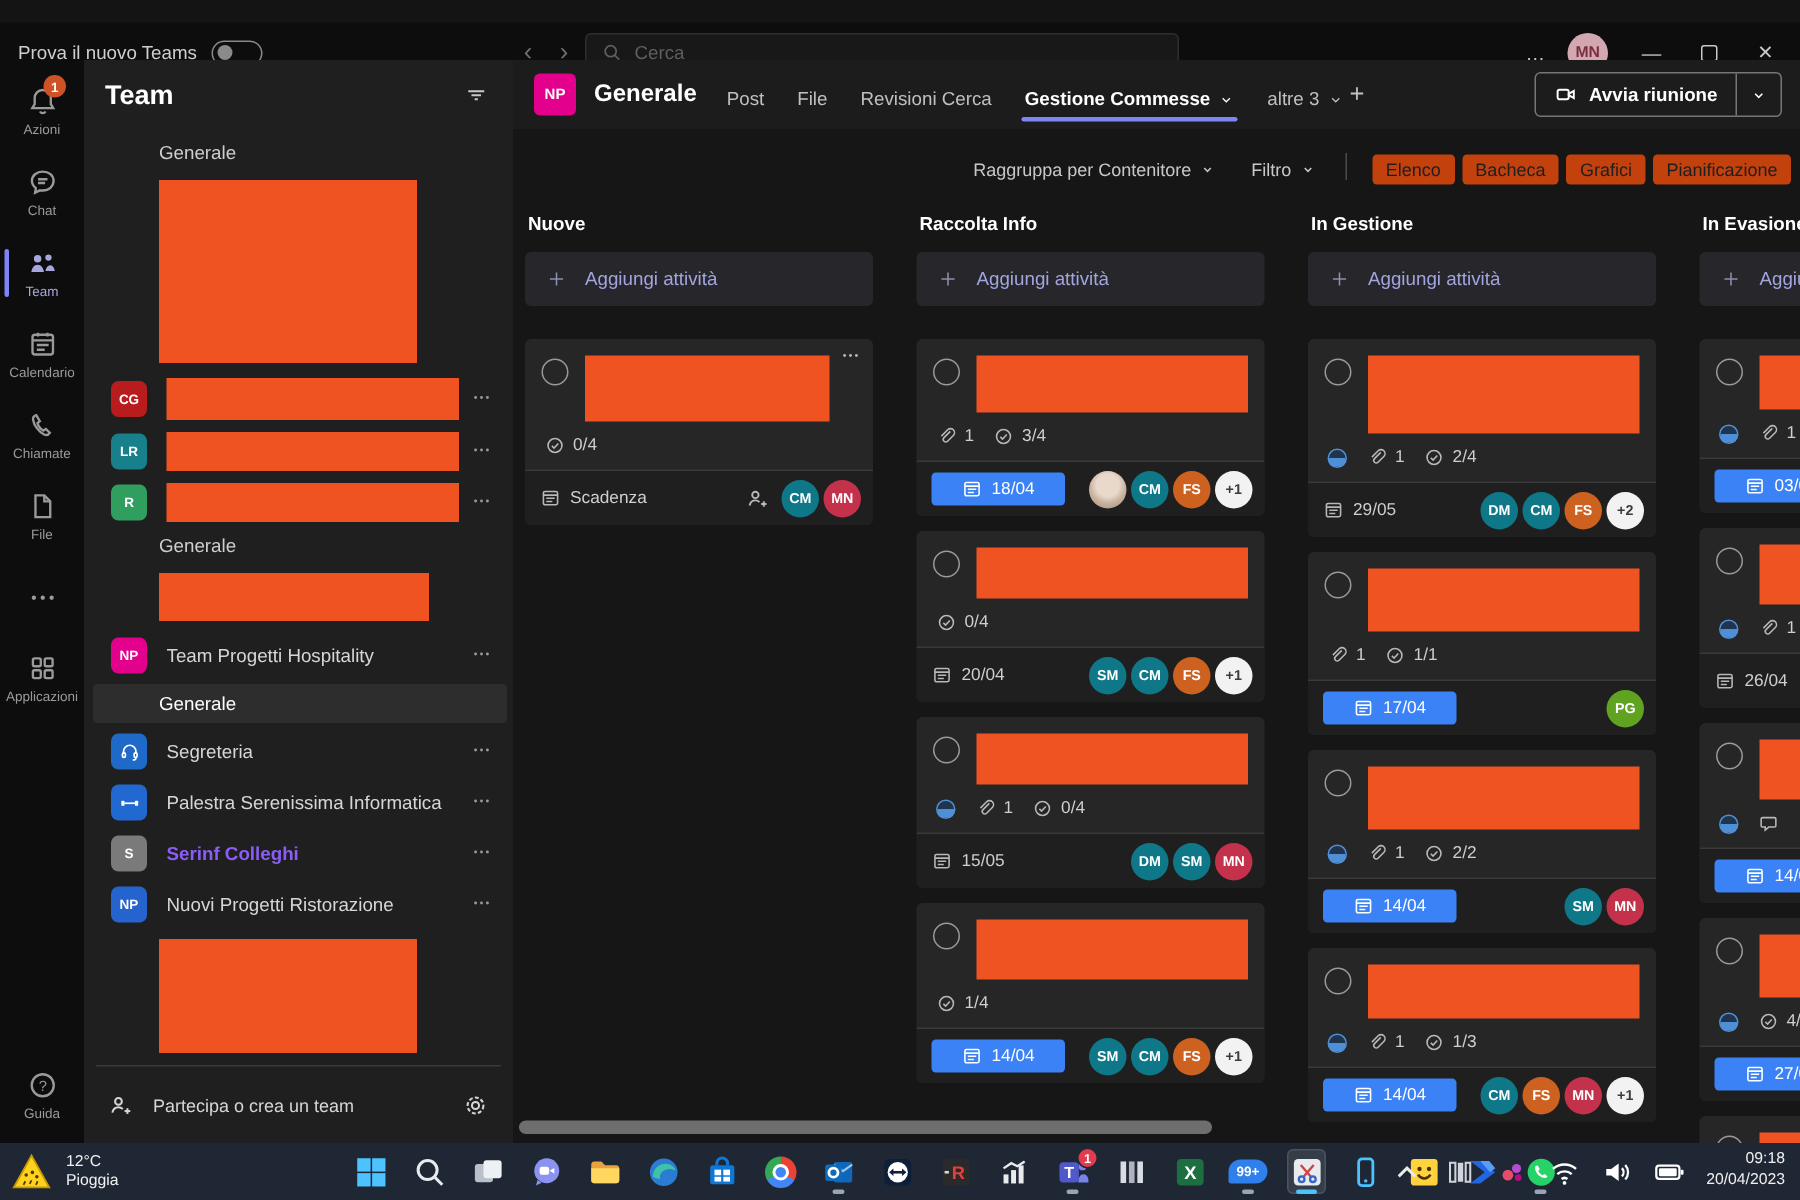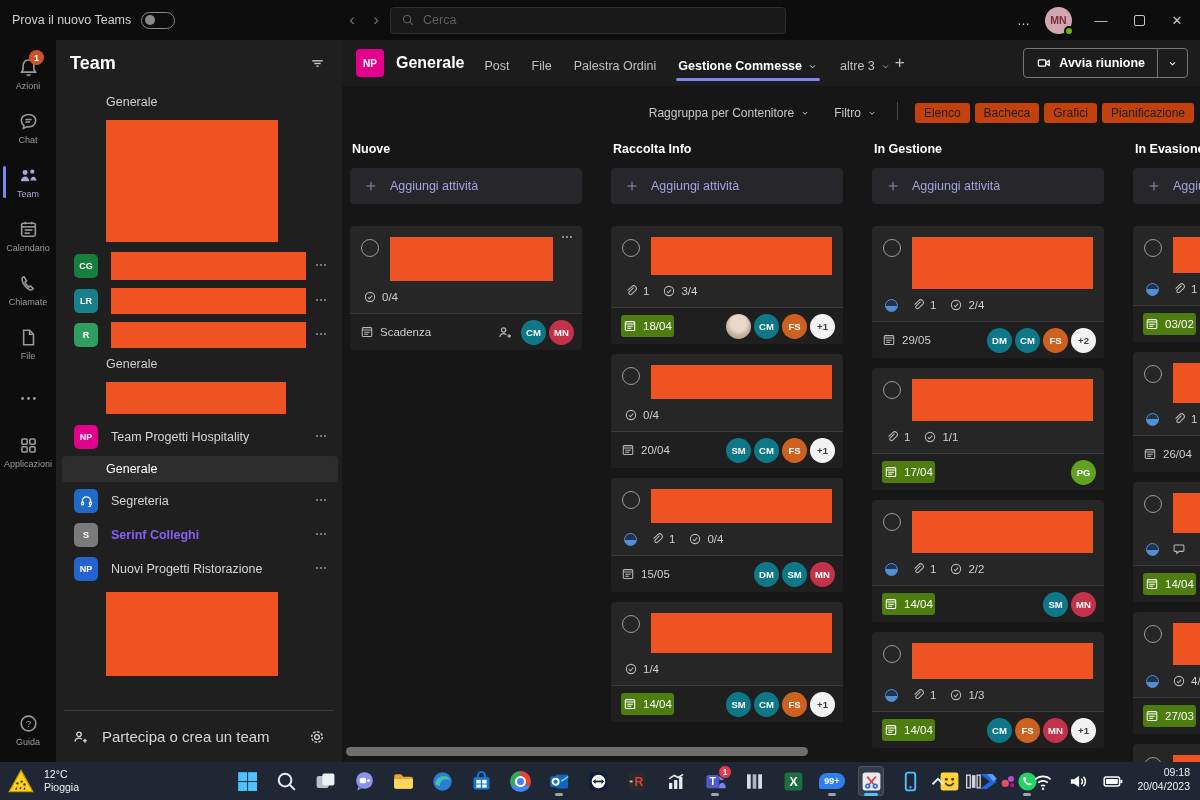--- a/index.html
+++ b/index.html
@@ -1,21 +1,21 @@
 <!DOCTYPE html>
 <html><head>
 <meta charset="utf-8">
 <style>
   * { margin:0; padding:0; box-sizing:border-box; }
   html,body { width:1200px; height:800px; overflow:hidden; background:#000; }
   body { font-family:"Liberation Sans","DejaVu Sans",sans-serif; color:#d6d6d6; font-size:13px; }
   .screen { position:relative; width:1200px; height:800px; background:#141414; }
 
   
-  .titlebar { position:absolute; top:0; left:0; width:1200px; height:40px; background:#0d0d0d; display:flex; align-items:center; }
+  .titlebar { position:absolute; top:15px; left:0; width:1200px; height:40px; background:#0d0d0d; display:flex; align-items:center; }
   .tb-left { display:flex; align-items:center; gap:10px; padding-left:12px; width:340px; color:#cfcfcf; font-size:12.5px; }
   .toggle { width:34px; height:17px; border:1px solid #8a8a8a; border-radius:9px; position:relative; display:inline-block; }
   .toggle .knob { position:absolute; left:3px; top:2.5px; width:10px; height:10px; border-radius:50%; background:#8a8a8a; }
   .nav-arrow { color:#6f6f6f; font-size:17px; width:24px; text-align:center; cursor:default; }
   .searchbox { width:396px; height:27px; margin-left:2px; background:#181818; border:1px solid #2e2e2e; border-radius:4px; display:flex; align-items:center; gap:8px; padding:0 10px; color:#5f5f5f; font-size:12.5px; }
   .tb-right { margin-left:auto; display:flex; align-items:center; gap:4px; padding-right:6px; }
   .tb-dots { color:#c8c8c8; letter-spacing:1px; padding:0 10px; font-size:13px; }
   .tb-avatar { width:27px; height:27px; border-radius:50%; background:#d2a7b1; color:#7a2e3e; font-size:10.5px; font-weight:bold; display:flex; align-items:center; justify-content:center; position:relative; margin-right:8px; }
   .presence { position:absolute; right:-2px; bottom:-2px; width:10px; height:10px; border-radius:50%; background:#6bb700; border:2px solid #0d0d0d; }
   .win-btn { width:34px; height:30px; display:flex; align-items:center; justify-content:center; color:#c8c8c8; font-size:13px; }
@@ -45,21 +45,21 @@
   .side-block { background:#ef5322; margin:6px 0 6px 50px; }
   .side-row { display:flex; align-items:center; padding:4px 14px 4px 18px; min-height:34px; }
   .t-ic { width:24px; height:24px; border-radius:5px; color:#fff; font-size:9px; font-weight:bold; display:flex; align-items:center; justify-content:center; flex:none; }
   .t-ic svg { width:15px; height:15px; }
   .side-row .row-block { flex:1; margin-left:13px; background:#ef5322; }
   .side-row .label { flex:1; margin-left:13px; font-size:12.5px; color:#d6d6d6; white-space:nowrap; overflow:hidden; }
   .side-row .label.bold { font-weight:bold; color:#8b5cf6; }
   .row-dots { color:#9a9a9a; margin-left:8px; } .row-dots svg { width:14px; height:14px; }
   .side-bottom { position:absolute; bottom:0; left:0; right:0; height:52px; border-top:1px solid #3a3a3a; margin:0 8px; display:flex; align-items:center; gap:12px; padding:0 8px; color:#d6d6d6; }
   .side-bottom .ic svg { width:18px; height:18px; }
-  .side-bottom .join-label { flex:1; font-size:15px; }
+  .side-bottom .join-label { flex:1; font-size:12px; }
 
   
   .main { flex:1; background:#161616; position:relative; overflow:hidden; }
   .chan-head { height:46px; background:#1c1c1c; display:flex; align-items:center; padding:0 12px 0 14px; }
   .np-tile { width:28px; height:28px; border-radius:4px; background:#e3008c; color:#fff; font-weight:bold; font-size:10px; display:flex; align-items:center; justify-content:center; }
   .chan-title { font-size:16px; font-weight:bold; color:#fff; margin:0 20px 0 12px; }
   .tabs { display:flex; align-items:flex-end; gap:22px; height:46px; }
   .tab { font-size:12.5px; color:#c0c0c0; padding:14px 0 13px; position:relative; display:flex; align-items:center; gap:5px; }
   .tab.active { color:#fff; font-weight:bold; }
   .tab.active::after { content:""; position:absolute; left:-2px; right:-2px; bottom:5px; height:3px; border-radius:2px; background:#7f85f5; }
@@ -90,21 +90,21 @@
   .title-block { flex:1; background:#ef5322; }
   .card-menu { position:absolute; right:8px; top:4px; color:#b5b5b5; } .card-menu svg { width:14px; height:14px; }
   .card.has-menu .title-block { margin-right:18px; }
   .attr-row { display:flex; align-items:center; gap:13px; padding:5px 12px 9px 13px; color:#cfcfcf; font-size:11.5px; }
   .attr { display:flex; align-items:center; gap:5px; }
   .attr .ic svg { width:14px; height:14px; color:#b8b8b8; }
   .prog-ic { width:13px; height:13px; border-radius:50%; border:1px solid #4f8fd6; background:linear-gradient(to bottom,#20344d 50%,#4f8fd6 50%); }
   .card-footer { border-top:1px solid #3a3a3a; background:#1f1f1f; min-height:37px; display:flex; align-items:center; justify-content:space-between; padding:5px 8px 5px 10px; }
   .due { display:flex; align-items:center; gap:6px; font-size:11.5px; color:#cfcfcf; }
   .due .ic svg { width:14px; height:14px; color:#b8b8b8; }
-  .due.urgent { background:#4d7c0f; color:#fff; border-radius:3px; padding:4px 2px; }
+  .due.urgent { background:#3b82f6; color:#fff; border-radius:3px; padding:4px 20px; }
   .due.urgent .ic svg { color:#fff; }
   .avatars { display:flex; align-items:center; gap:3px; }
   .avatars .ic svg { width:17px; height:17px; color:#b8b8b8; margin-right:4px; }
   .avatar { width:25px; height:25px; border-radius:50%; color:#fff; font-size:9.5px; font-weight:bold; display:flex; align-items:center; justify-content:center; flex:none; }
   .avatar.av-light { background:#f2f2f2; color:#3a3a3a; }
   .avatar.av-photo { background:radial-gradient(circle at 50% 38%, #e9d9cb 0 38%, #c7b39e 60%, #9e8a75 100%); }
 
   .hscroll { position:absolute; left:4px; right:0; bottom:6px; height:9px; }
   .hscroll .thumb { position:absolute; left:0; top:0; width:462px; height:9px; border-radius:5px; background:#6e6e6e; }
 
@@ -270,21 +270,21 @@
               <line x1="3" y1="5.5" x2="13" y2="5.5"></line>
               <line x1="5" y1="8" x2="11" y2="8"></line>
               <line x1="7" y1="10.5" x2="9" y2="10.5"></line>
             </svg>
           </span>
       </div>
       <div class="side-list" id="sideList">
           <div class="side-channel">Generale</div>
           <div class="side-block" style="height: 122px; width: 172px;"></div>
           <div class="side-row">
-            <span class="t-ic" style="background: #15803d;">CG</span>
+            <span class="t-ic" style="background: #b91c1c;">CG</span>
             <div class="row-block" style="height: 28px;"></div>
             <span class="row-dots"><svg viewBox="0 0 16 16" fill="none" stroke="currentColor" stroke-width="1.2">
                 <circle cx="3.5" cy="8" r="1.1" fill="currentColor" stroke="none"></circle>
                 <circle cx="8" cy="8" r="1.1" fill="currentColor" stroke="none"></circle>
                 <circle cx="12.5" cy="8" r="1.1" fill="currentColor" stroke="none"></circle>
               </svg></span>
           </div>
           <div class="side-row">
             <span class="t-ic" style="background: rgb(23, 128, 138);">LR</span>
             <div class="row-block" style="height: 26px;"></div>
@@ -325,20 +325,35 @@
               </svg>
             </span>
             <span class="label">Segreteria</span>
             <span class="row-dots"><svg viewBox="0 0 16 16" fill="none" stroke="currentColor" stroke-width="1.2">
                 <circle cx="3.5" cy="8" r="1.1" fill="currentColor" stroke="none"></circle>
                 <circle cx="8" cy="8" r="1.1" fill="currentColor" stroke="none"></circle>
                 <circle cx="12.5" cy="8" r="1.1" fill="currentColor" stroke="none"></circle>
               </svg></span>
           </div>
           <div class="side-row">
+            <span class="t-ic" style="background: rgb(34, 104, 209);">
+              <svg viewBox="0 0 16 16" fill="none" stroke="currentColor" stroke-width="1.2">
+                <rect x="2" y="6.2" width="2.3" height="3.6" rx=".6" fill="currentColor" stroke="none"></rect>
+                <rect x="11.7" y="6.2" width="2.3" height="3.6" rx=".6" fill="currentColor" stroke="none"></rect>
+                <rect x="4.3" y="7.4" width="7.4" height="1.2" fill="currentColor" stroke="none"></rect>
+              </svg>
+            </span>
+            <span class="label">Palestra Serenissima Informatica</span>
+            <span class="row-dots"><svg viewBox="0 0 16 16" fill="none" stroke="currentColor" stroke-width="1.2">
+                <circle cx="3.5" cy="8" r="1.1" fill="currentColor" stroke="none"></circle>
+                <circle cx="8" cy="8" r="1.1" fill="currentColor" stroke="none"></circle>
+                <circle cx="12.5" cy="8" r="1.1" fill="currentColor" stroke="none"></circle>
+              </svg></span>
+          </div>
+          <div class="side-row">
             <span class="t-ic" style="background: rgb(122, 122, 122);">S</span>
             <span class="label bold">Serinf Colleghi</span>
             <span class="row-dots"><svg viewBox="0 0 16 16" fill="none" stroke="currentColor" stroke-width="1.2">
                 <circle cx="3.5" cy="8" r="1.1" fill="currentColor" stroke="none"></circle>
                 <circle cx="8" cy="8" r="1.1" fill="currentColor" stroke="none"></circle>
                 <circle cx="12.5" cy="8" r="1.1" fill="currentColor" stroke="none"></circle>
               </svg></span>
           </div>
           <div class="side-row">
             <span class="t-ic" style="background: rgb(37, 100, 207);">NP</span>
@@ -375,21 +390,21 @@
         <span class="np-tile">NP</span>
         <span class="chan-title">Generale</span>
         <div class="tabs" id="tabs">
             <span class="tab">
               <span>Post</span>
             </span>
             <span class="tab">
               <span>File</span>
             </span>
             <span class="tab">
-              <span>Palestra Ordini</span>
+              <span>Revisioni Cerca</span>
             </span>
             <span class="tab active">
               <span>Gestione Commesse</span>
               <span class="ic">
                 <svg viewBox="0 0 16 16" fill="none" stroke="currentColor" stroke-width="1.2">
                   <path d="M4.5 6.5 8 10l3.5-3.5"></path>
                 </svg>
               </span>
             </span>
             <span class="tab">

